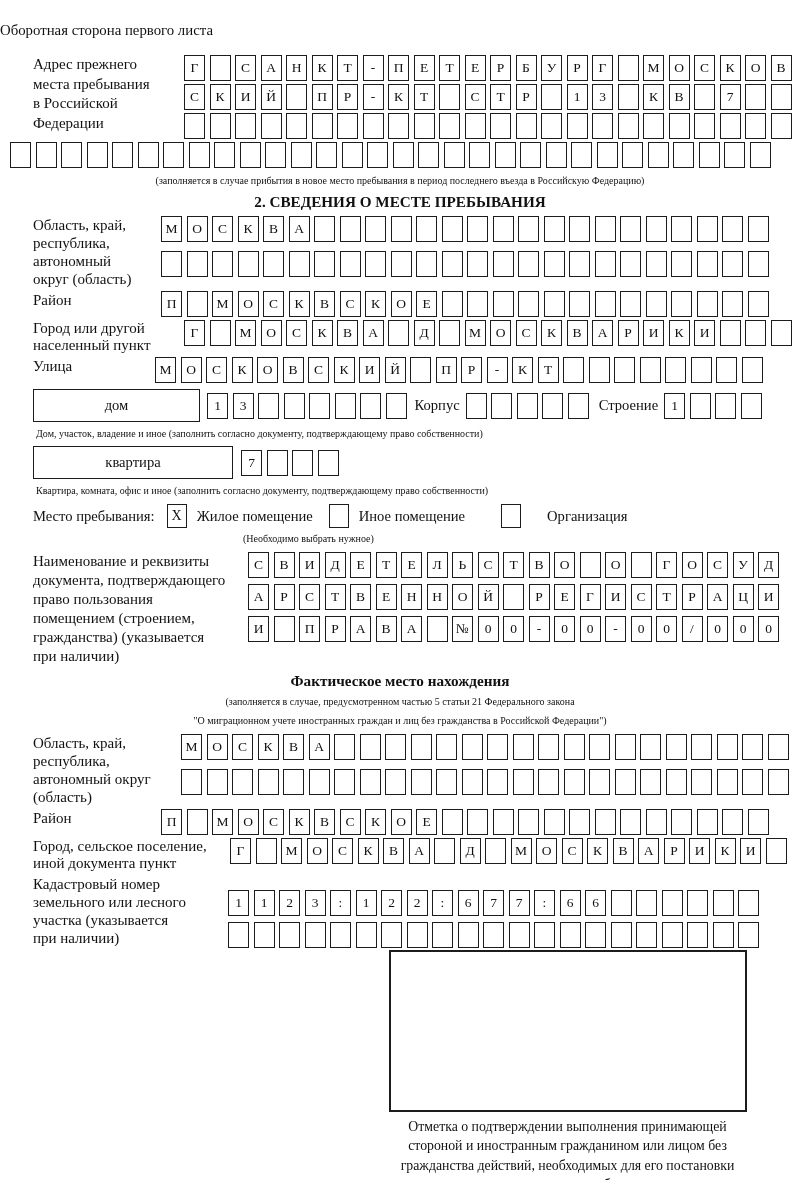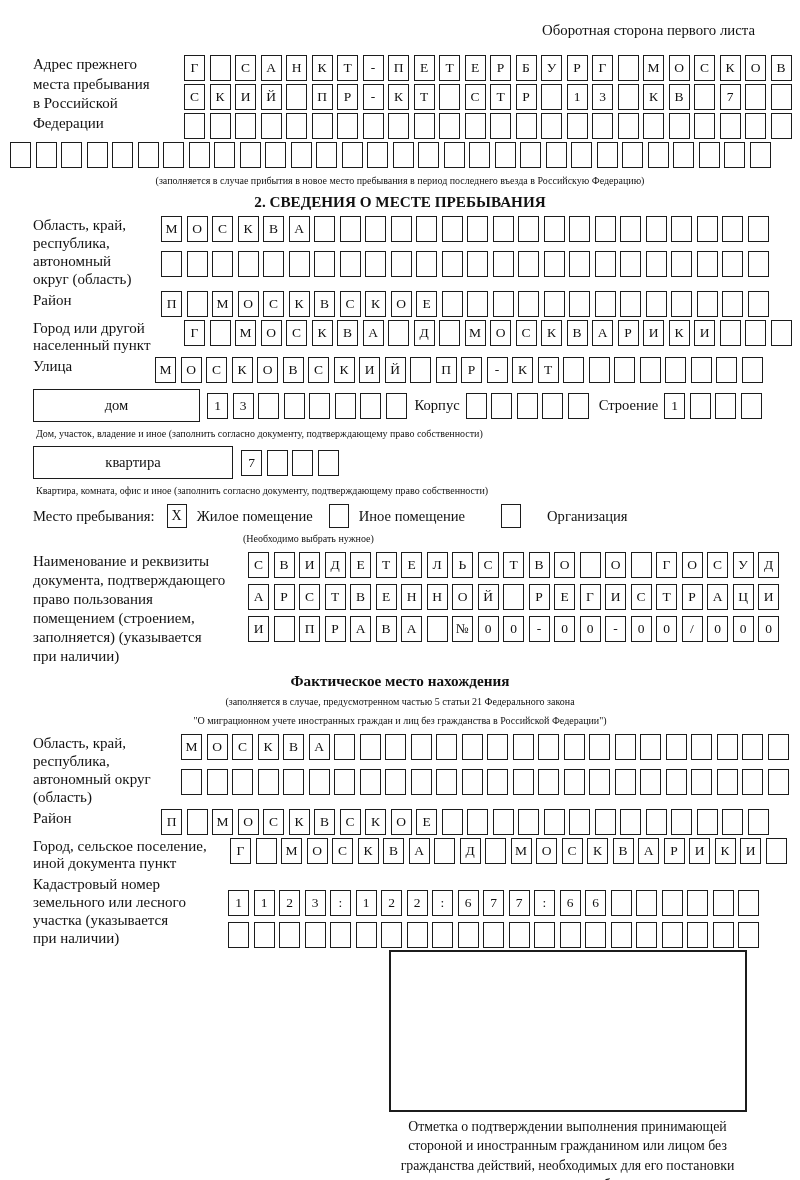--- a/index.html
+++ b/index.html
@@ -1,21 +1,21 @@
 <!DOCTYPE html>
 <html><head>
 <meta charset="utf-8">
 <style>
   html,body{margin:0;padding:0;}
   body{
     width:800px;height:1180px;background:#ffffff;color:#111;
     font-family:"Liberation Serif","DejaVu Serif",serif;
     overflow:hidden;
   }
-  .corner{padding:22px 45px 0 0;text-align:right;font-size:14.8px;}
+  .corner{padding:22px 45px 0 0;text-align:left;font-size:14.8px;}
   .band{display:flex;margin-left:33px;align-items:flex-start;}
   .lbl{font-size:15px;line-height:19.5px;flex:0 0 auto;}
   .lbl.lh18{line-height:18px}
   .lbl.lh17{line-height:17px}
   .lbl.lh19{line-height:19px}
   .w122{flex-basis:122px;width:122px}
   .w128{flex-basis:128px;width:128px}
   .w148{flex-basis:148px;width:148px}
   .w151{flex-basis:151px;width:151px}
   .w195{flex-basis:195px;width:195px}
@@ -384,21 +384,21 @@
   <div class="ilabel" style="margin-left:26px">Организация</div>
 </div>
 <div class="note mt2" style="margin-left:243px">(Необходимо выбрать нужное)</div>
 
 <div class="band mt4">
   <div class="lbl lh19 w215">
     <div>Наименование и реквизиты</div>
     <div>документа, подтверждающего</div>
     <div>право пользования</div>
     <div>помещением (строением,</div>
-    <div>заполняется) (указывается</div>
+    <div>гражданства) (указывается</div>
     <div>при наличии)</div>
   </div>
   <div class="cellcol g6">
     <div class="cells">
         <span class="cell">С</span>
         <span class="cell">В</span>
         <span class="cell">И</span>
         <span class="cell">Д</span>
         <span class="cell">Е</span>
         <span class="cell">Т</span>

